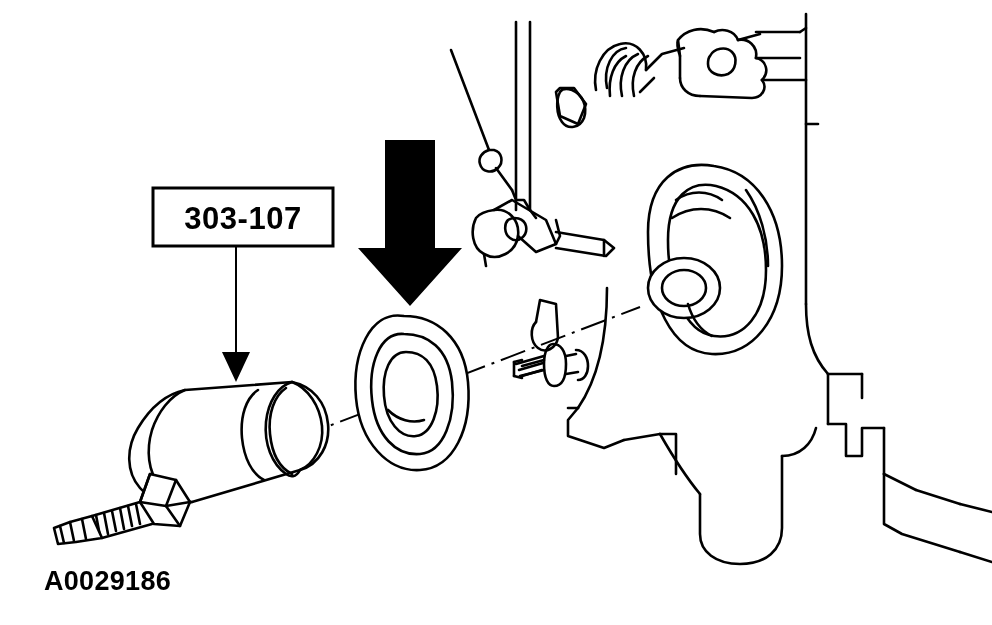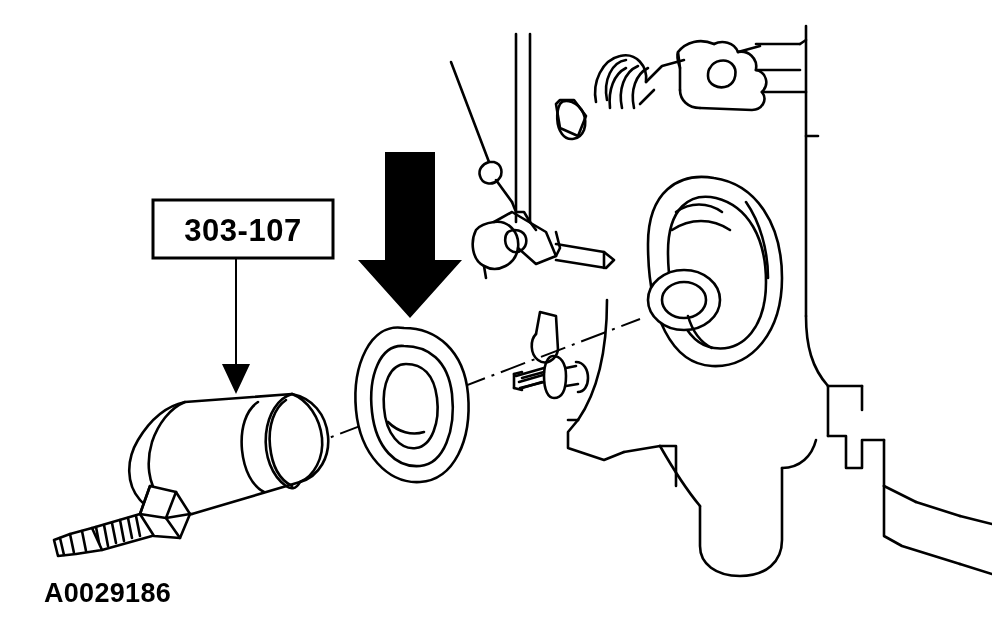--- a/index.html
+++ b/index.html
@@ -10,21 +10,21 @@
   body {
     width: 992px;
     height: 625px;
     font-family: "Liberation Sans", sans-serif;
     position: relative;
     overflow: hidden;
   }
   #figure-root {
     position: absolute;
     left: 0;
-    top: 16px;
+    top: 4px;
     width: 992px;
     height: 518px;
     text-decoration: underline;
   }
   .fig-svg {
     display: block;
     width: 992px;
     height: 625px;
   }
   .ln {

